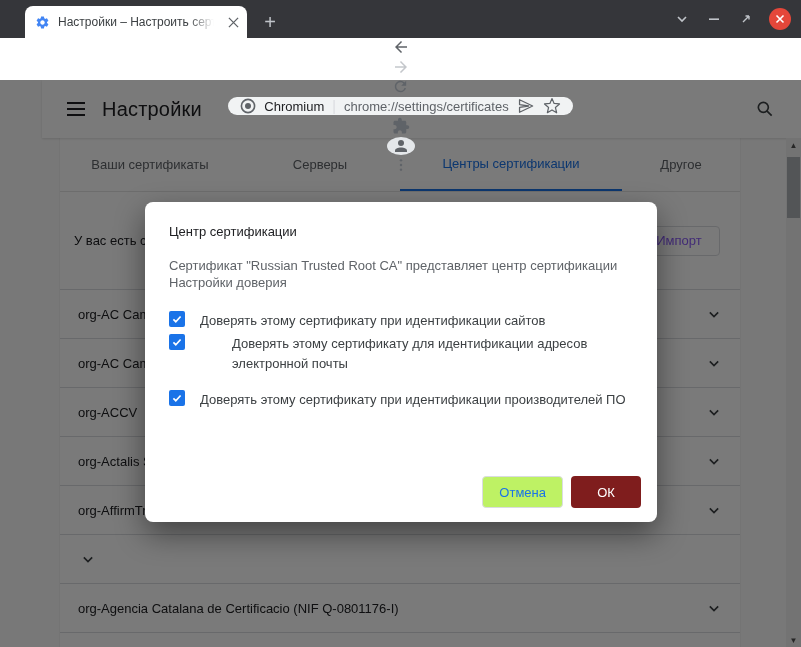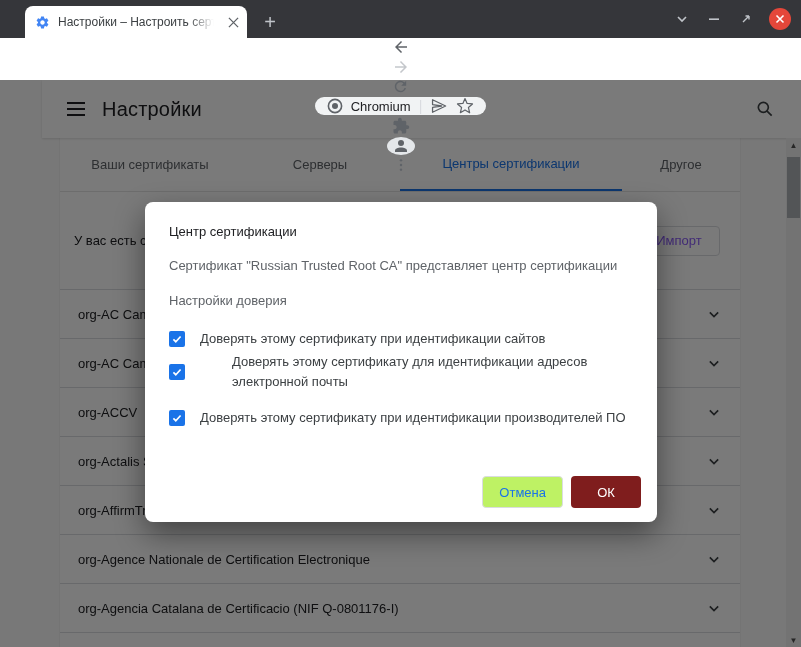--- a/index.html
+++ b/index.html
@@ -83,22 +83,22 @@
   
   .scrim { position:absolute; inset:0; background:rgba(0,0,0,0.52); z-index:2; }
   .dialog {
     position:absolute; left:145px; top:122px; width:512px; height:320px;
     background:#ffffff; border-radius:8px; z-index:3;
     box-shadow:0 12px 30px rgba(0,0,0,0.45);
     padding:20px 24px 0 24px;
   }
   .dlg-title { font-size:13px; color:#202124; font-weight:400; line-height:20px; }
   .dlg-desc { margin-top:15px; font-size:13px; color:#5f6368; line-height:17px; }
-  .dlg-section { margin-top:18px; font-size:13px; color:#5f6368; line-height:17px; }
-  .cb-row { display:flex; align-items:center; gap:15px; }
+  .dlg-section { font-size:13px; color:#5f6368; line-height:17px; }
+  .cb-row { display:flex; gap:15px; }
   .cb-row.r1 { margin-top:20px; }
   .cb-row.r2 { margin-top:3px;gap:47px; }
   .cb-row.r3 { margin-top:16px; }
   .checkbox {
     width:16px; height:16px; background:#1a73e8; border-radius:2px; flex:none;
     display:flex; align-items:center; justify-content:center;
   }
   .cb-label { font-size:13px; color:#3c4043; line-height:20px; }
   .cb-row.r2 .cb-label { max-width:368px; }
   .dlg-footer { position:absolute; right:16px; bottom:14px; display:flex; gap:8px; }
@@ -172,20 +172,21 @@
     </span>
     <div class="omnibox">
       <span>
         <svg width="16" height="16" viewBox="0 0 16 16">
             <circle cx="8" cy="8" r="6.6" fill="none" stroke="#5f6368" stroke-width="1.6"></circle>
             <circle cx="8" cy="8" r="3" fill="#5f6368"></circle>
           </svg>
       </span>
       <span class="site-label">Chromium</span>
       <span class="omni-sep">|</span>
+      <span class="omni-url">chrome://settings/certificates</span>
       <span>
         <svg width="18" height="18" viewBox="0 0 24 24">
             <path d="M3.4 20.4 L20.85 12 L3.4 3.6 L3.4 10.1 L15.5 12 L3.4 13.9 Z" fill="none" stroke="#5f6368" stroke-width="1.7" stroke-linejoin="round"></path>
           </svg>
       </span>
       <span>
         <svg width="18" height="18" viewBox="0 0 24 24">
             <path d="M12 17.27 18.18 21l-1.64-7.03L22 9.24l-7.19-.61L12 2 9.19 8.63 2 9.24l5.46 4.73L5.82 21z" fill="none" stroke="#5f6368" stroke-width="1.6" stroke-linejoin="round"></path>
           </svg>
       </span>
@@ -275,21 +276,20 @@
       </div>
       <div class="row">
         <span>org-AffirmTrust</span>
         <span>
             <svg width="20" height="20" viewBox="0 0 24 24">
               <polyline points="7,10 12,15 17,10" fill="none" stroke="#3c4043" stroke-width="2"></polyline>
             </svg>
           </span>
       </div>
       <div class="row">
-        <span>org-Agence Nationale de Certification Electronique</span>
         <span>
             <svg width="20" height="20" viewBox="0 0 24 24">
               <polyline points="7,10 12,15 17,10" fill="none" stroke="#3c4043" stroke-width="2"></polyline>
             </svg>
           </span>
       </div>
       <div class="row">
         <span>org-Agencia Catalana de Certificacio (NIF Q-0801176-I)</span>
         <span>
             <svg width="20" height="20" viewBox="0 0 24 24">

